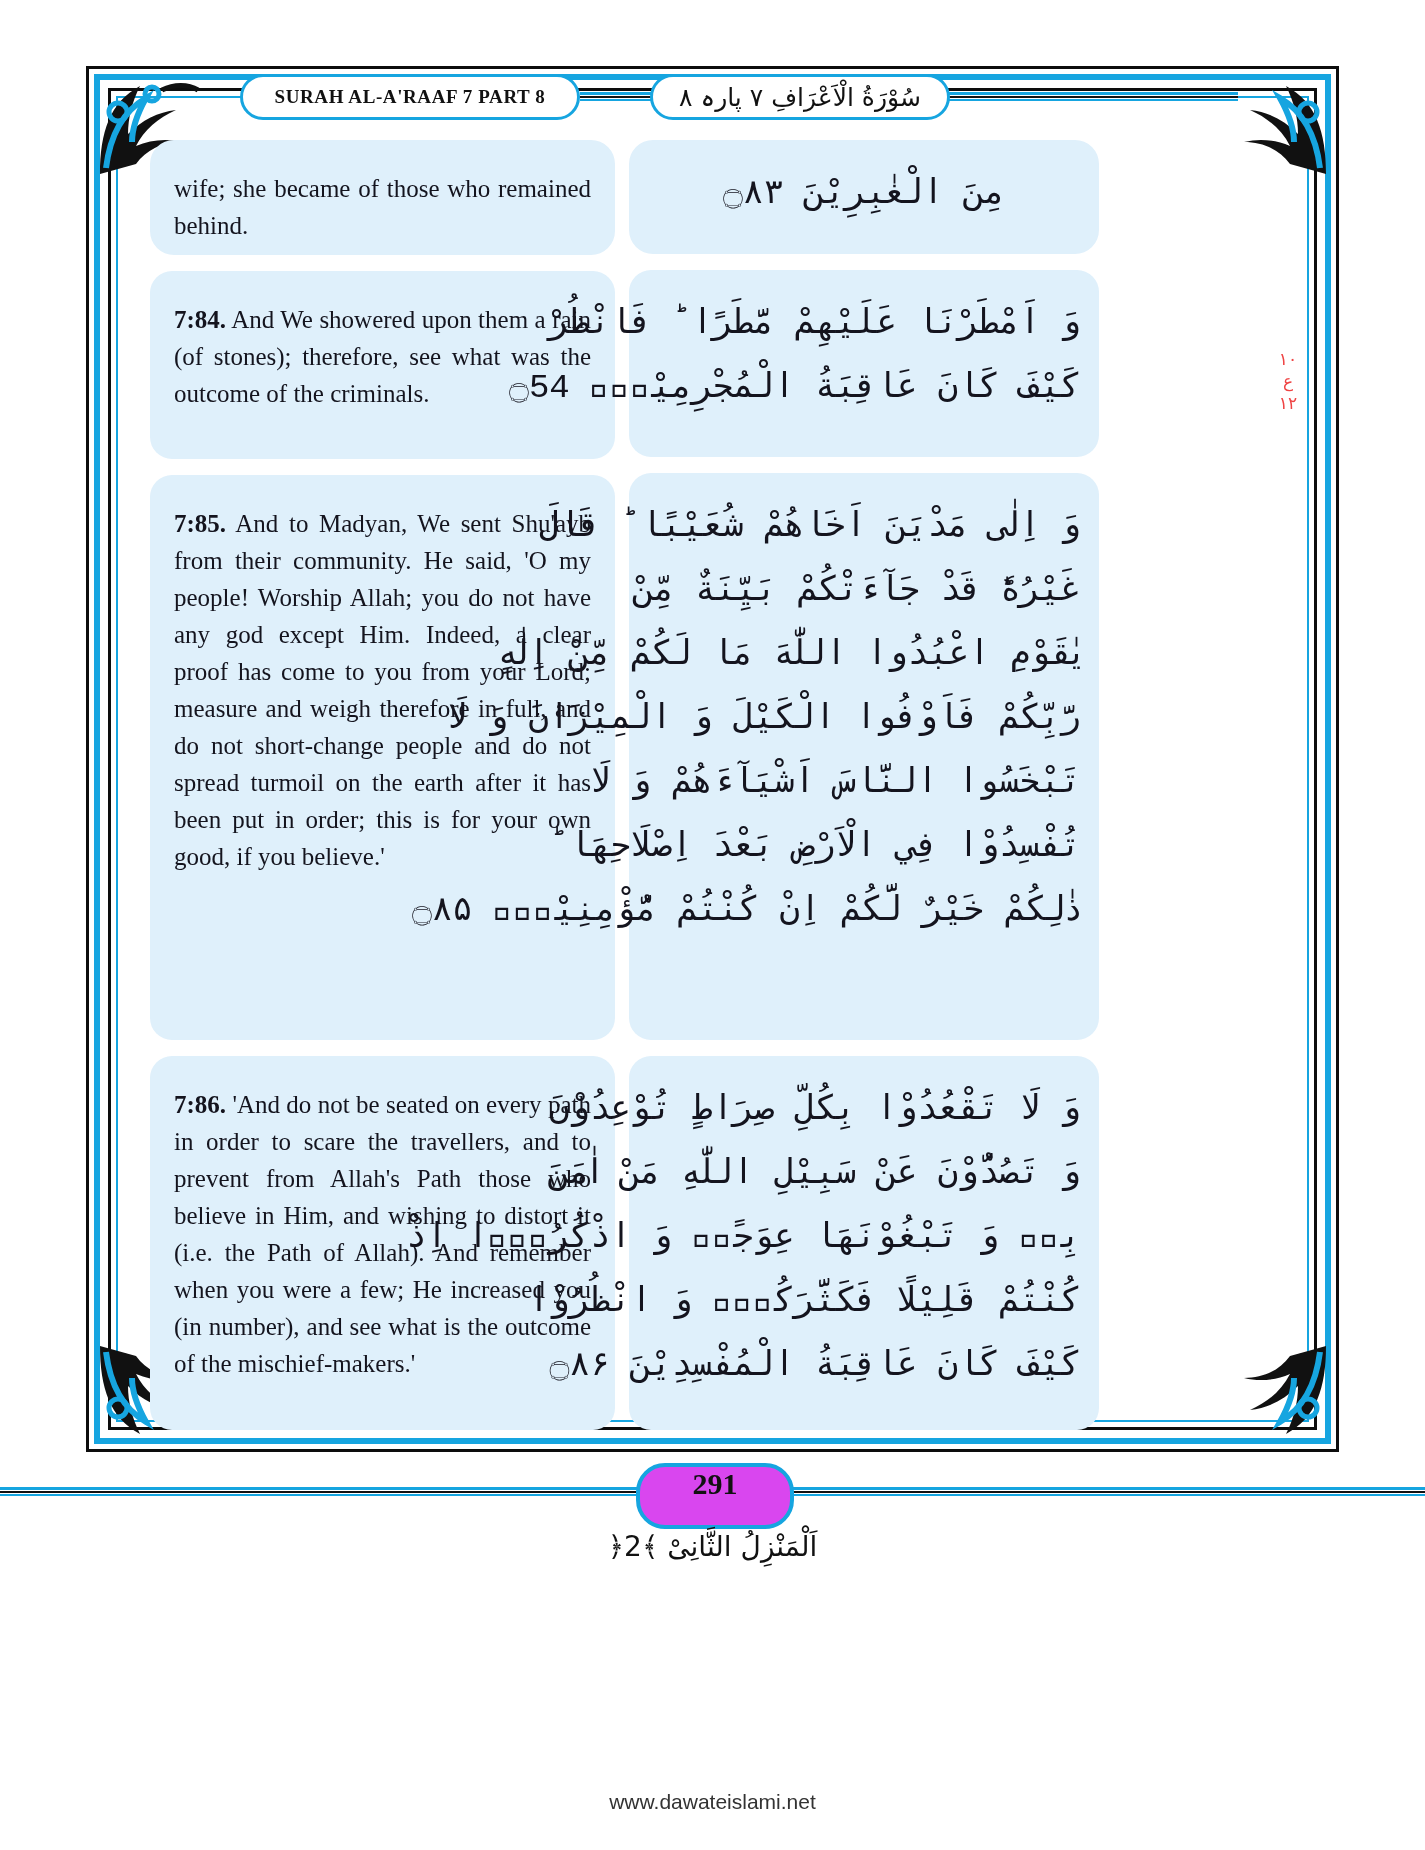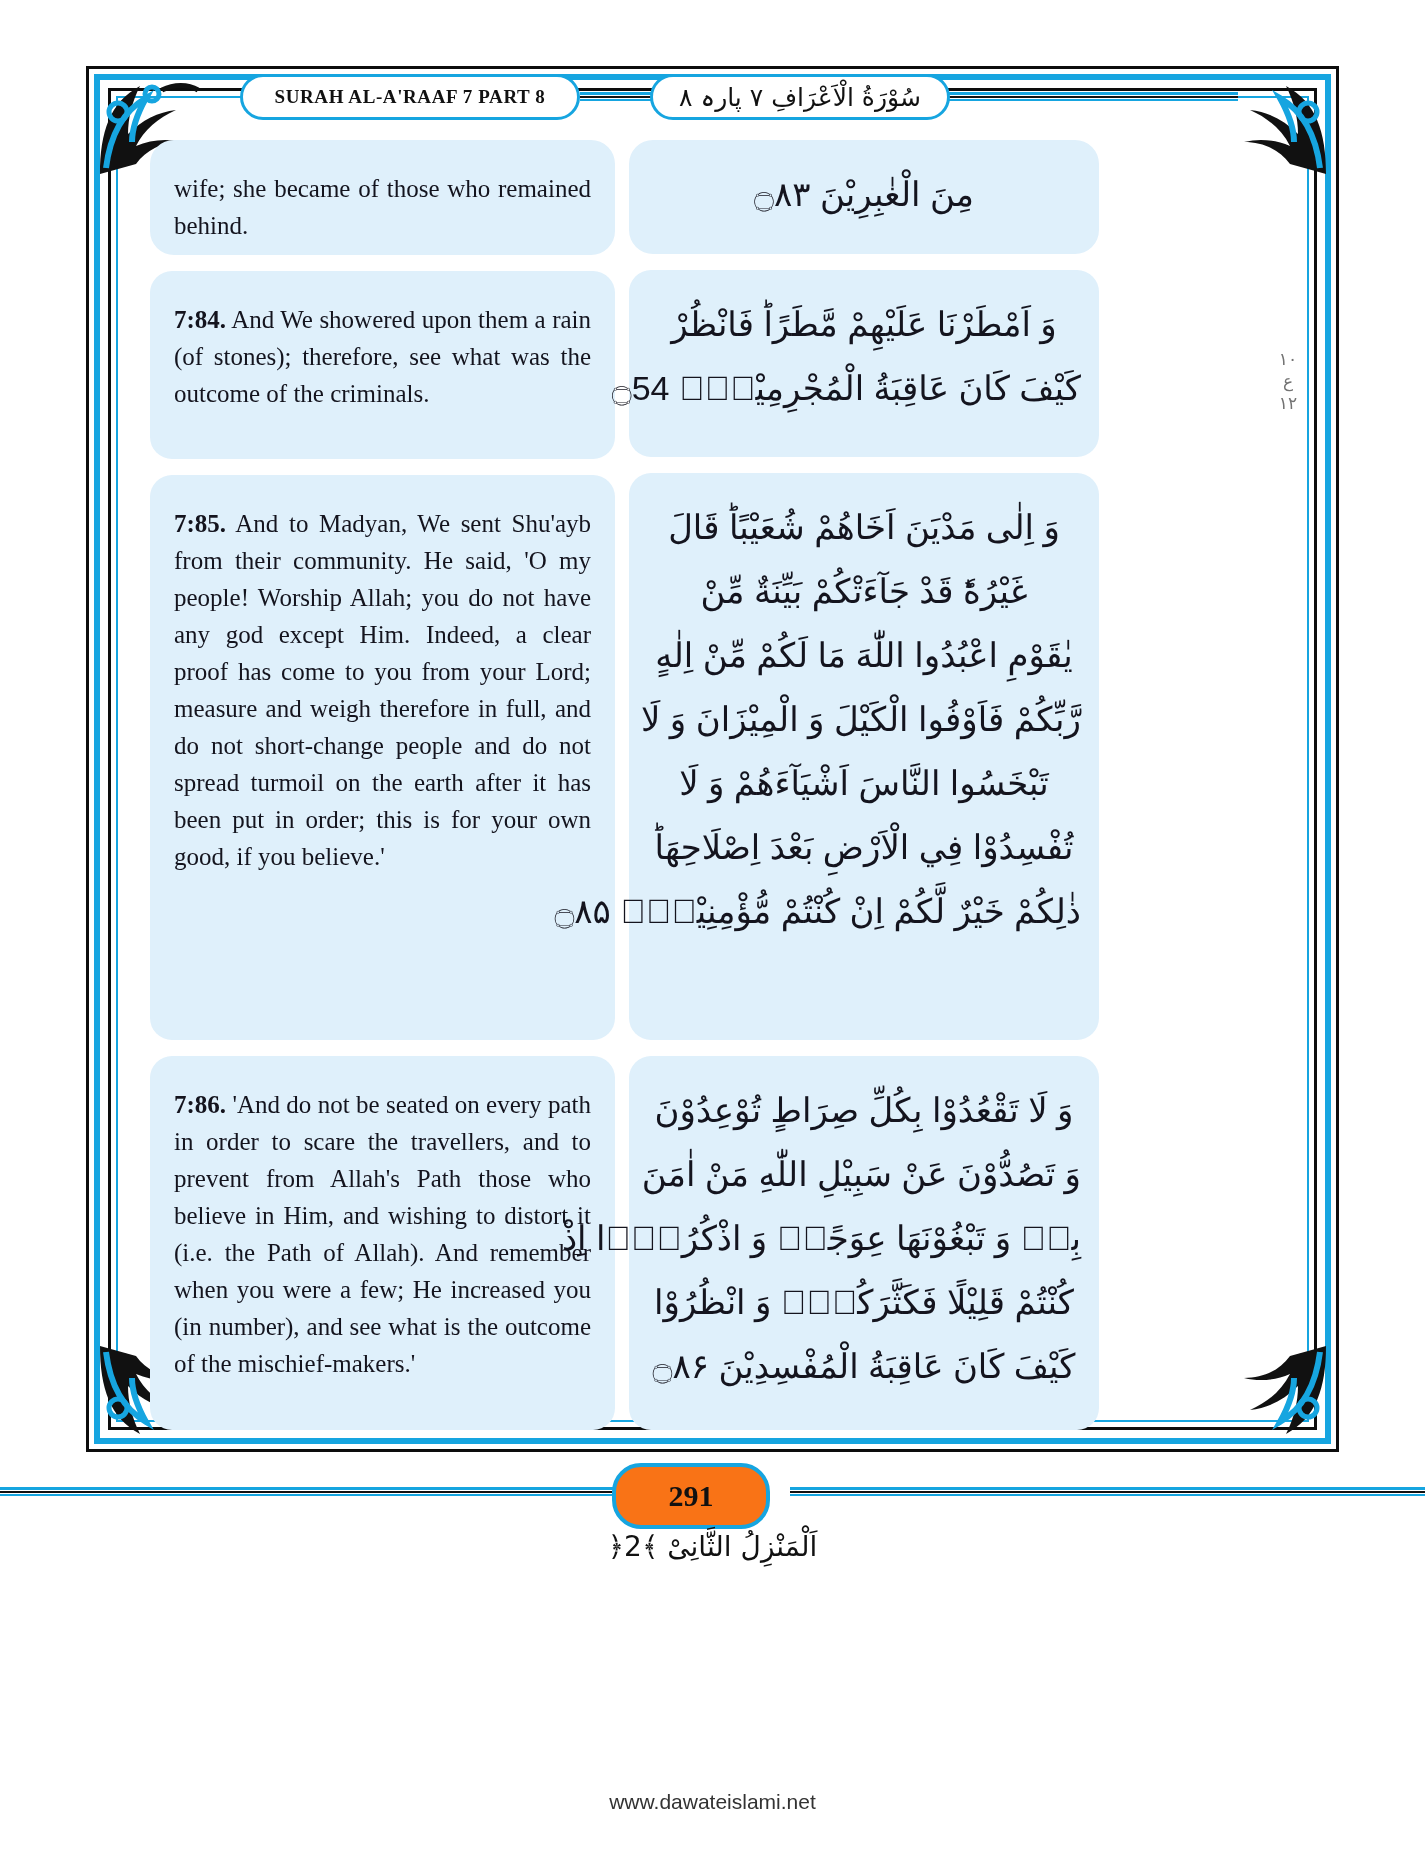--- a/index.html
+++ b/index.html
@@ -47,41 +47,41 @@
   .col-en{width:465px;}
   .col-ar{width:470px;}
 
   .panel{background:#dff0fb;border-radius:22px;box-sizing:border-box;}
   .panel-en{padding:30px 24px 24px 24px;text-align:justify;text-align-last:left;
       font-size:25px;line-height:37px;color:#14141e;
       font-family:"Liberation Serif", serif;}
   .panel-en .vno{font-weight:bold;}
   .panel-ar{padding:22px 18px;direction:rtl;text-align:center;
       font-size:34px;line-height:64px;color:#14141e;
-      font-family:Liberation Sans, sans-serif;}
+      font-family:Liberation Mono, monospace;}
   .panel-ar div{white-space:nowrap;}
 
   .b1{height:115px;border-radius:24px;}
   .b2{height:190px;}
   .b3{height:575px;}
   .b4{height:380px;}
 
   
   .ruku{position:absolute;left:1268px;top:348px;width:40px;text-align:center;
-      font-size:17px;line-height:22px;color:#737373;
+      font-size:17px;line-height:22px;color:#ef4444;
       font-family:"DejaVu Sans", sans-serif;}
 
   
   .foot-rule{position:absolute;height:9px;top:1487px;
       background:linear-gradient(#16a5e0 0 3px,#ffffff 3px 4px,#111 4px 6px,#ffffff 6px 7px,#16a5e0 7px 9px);}
   .fr-l{left:0px;width:640px;}
   .fr-r{left:790px;width:635px;}
-  .pagebox{position:absolute;left:612px;top:1463px;width:150px;height:58px;
-      border:4px solid #16a5e0;border-radius:29px;background:#f97316;
-      display:flex;align-items:center;justify-content:center;}
+  .pagebox{position:absolute;left:636px;top:1463px;width:150px;height:58px;
+      border:4px solid #16a5e0;border-radius:29px;background:#d946ef;
+      display:flex;justify-content:center;}
   .pagebox span{font-size:30px;font-weight:bold;color:#111;
       font-family:"Liberation Serif", serif;}
   .manzil{position:absolute;left:0;top:1530px;width:1425px;text-align:center;
       font-size:28px;color:#111;direction:rtl;font-family:"DejaVu Sans", sans-serif;}
   .site{position:absolute;left:0;top:1790px;width:1425px;text-align:center;
       font-size:21px;color:#333;font-family:"Liberation Sans", sans-serif;}
 </style>
 </head>
 <body>
 

